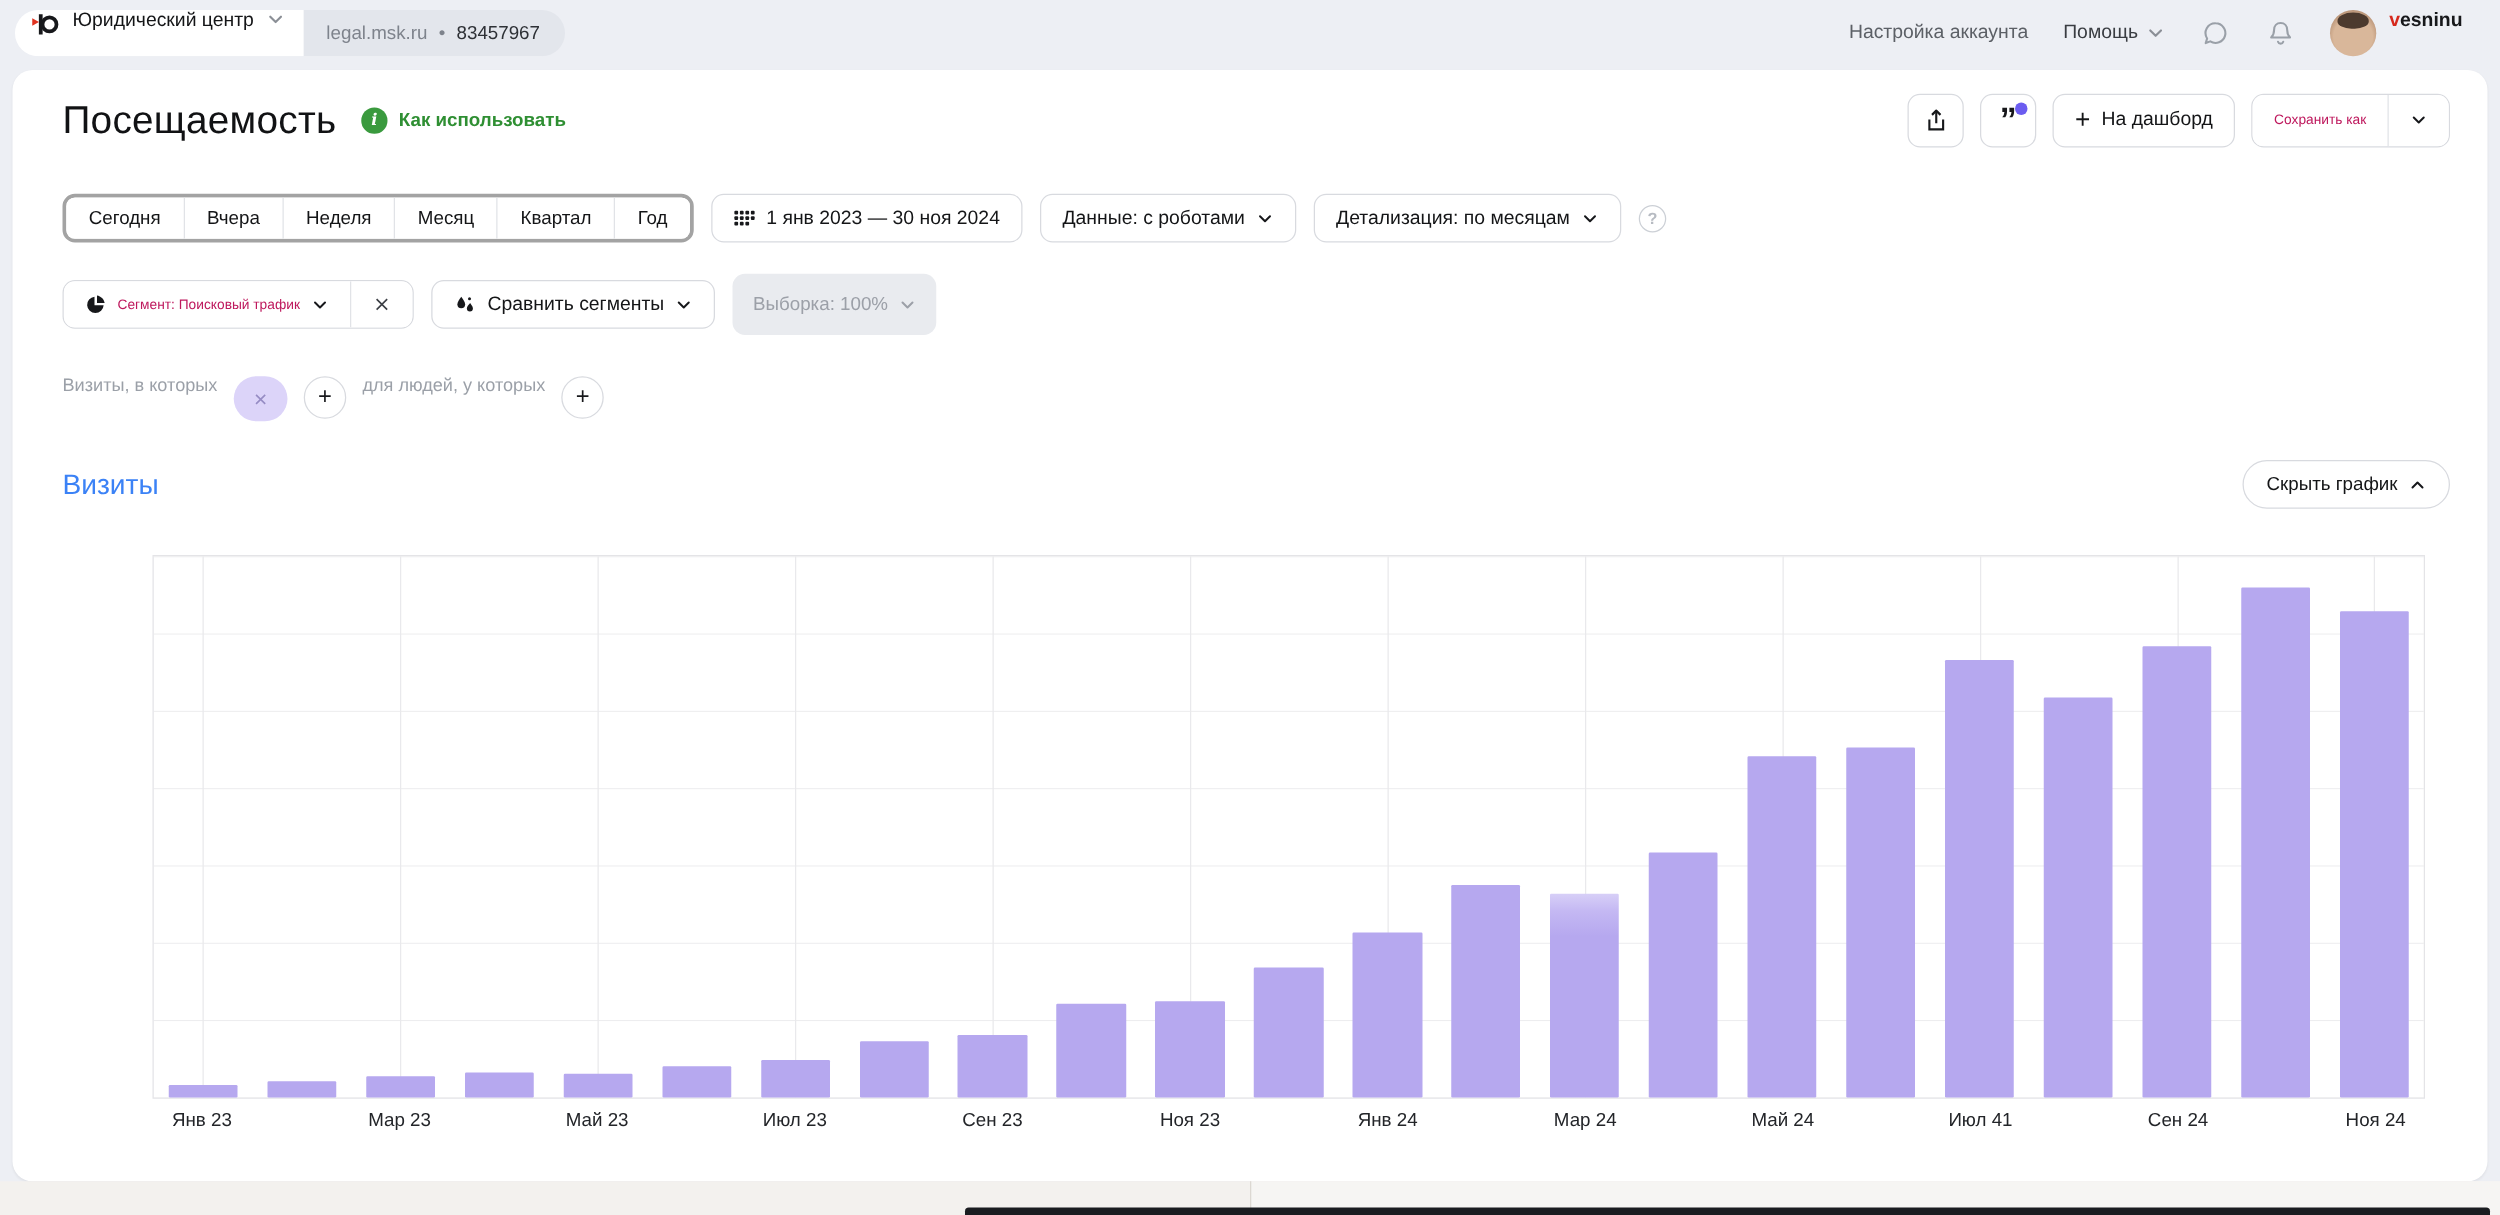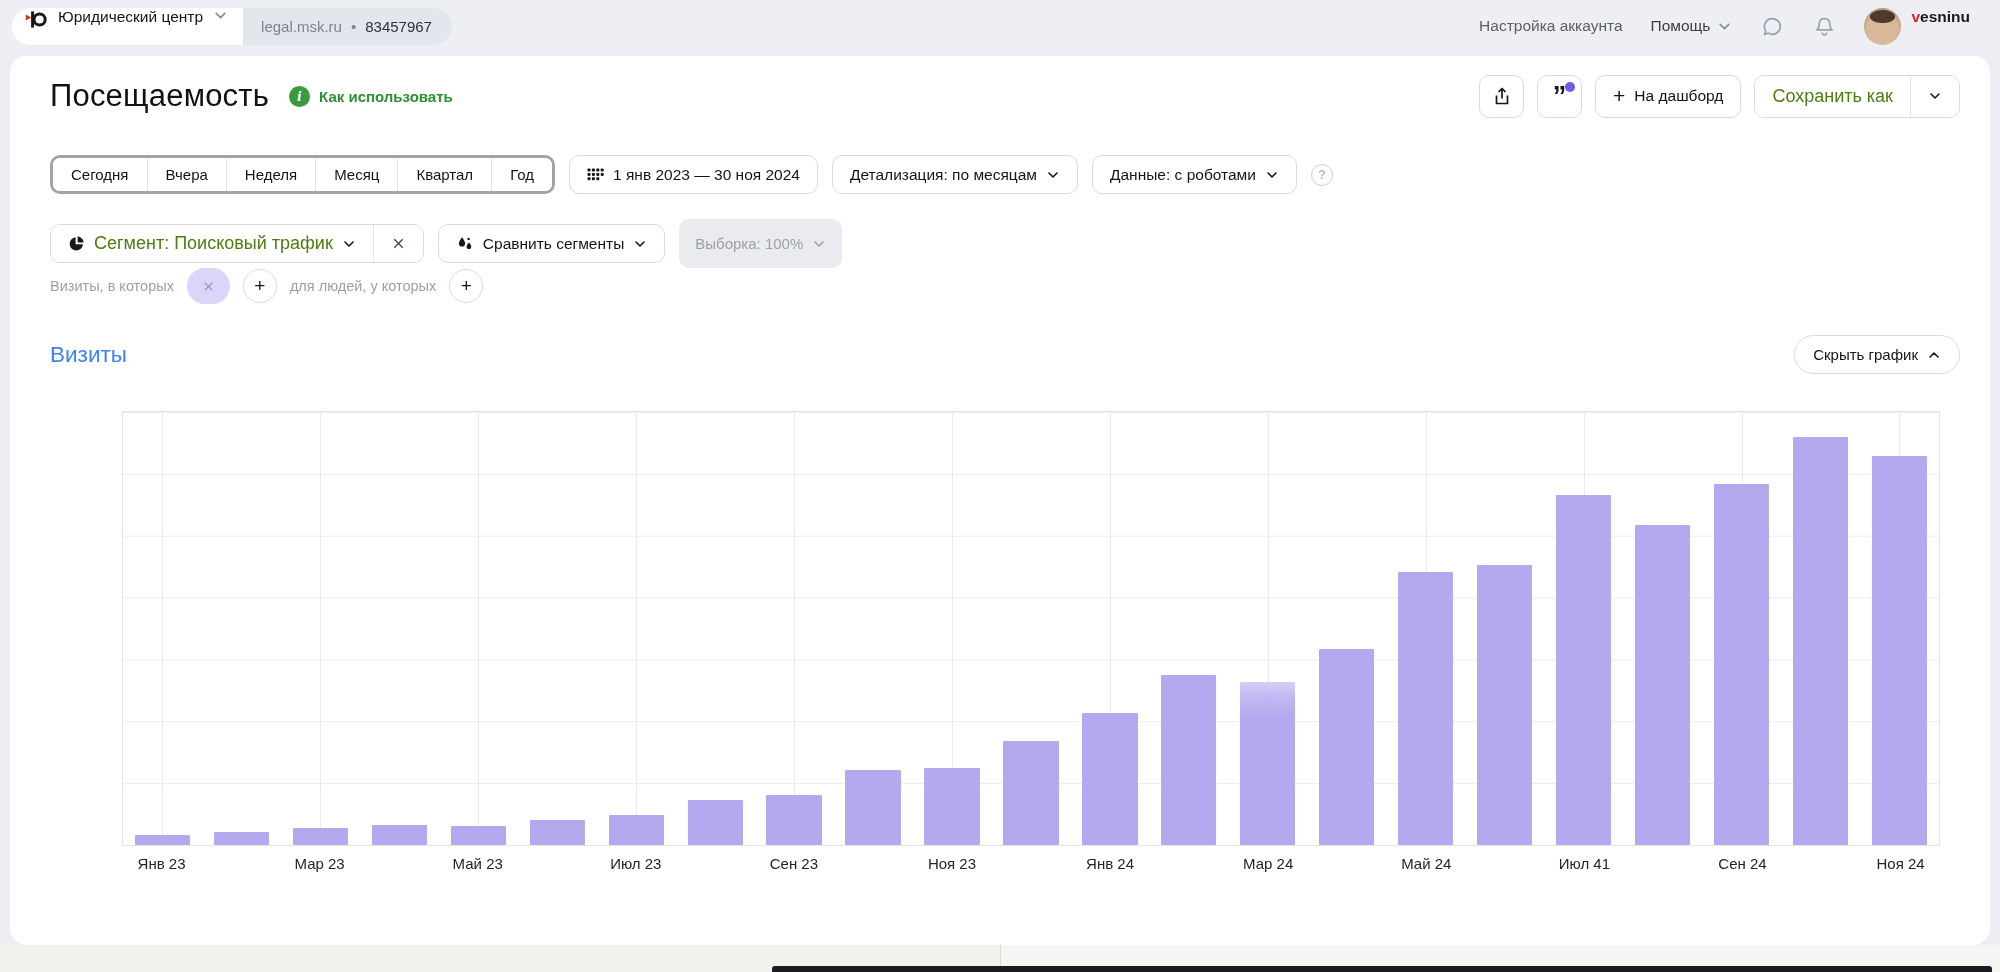--- a/index.html
+++ b/index.html
@@ -32,36 +32,36 @@
   .how-to{display:flex;align-items:center;gap:9px;margin-left:20px;cursor:pointer;}
   .info-badge{width:21px;height:21px;border-radius:50%;background:#3a9a3e;color:#fff;display:flex;align-items:center;justify-content:center;font:italic 700 13px "DejaVu Serif",serif;}
   .how-to-link{color:#2f8f33;font-size:15px;font-weight:700;}
   .title-actions{margin-left:auto;display:flex;align-items:center;gap:13px;}
   .btn{height:43px;background:#fff;border:1px solid #d8dadf;border-radius:10px;display:inline-flex;align-items:center;gap:9px;padding:0 17px;font-size:15.5px;color:#141517;cursor:pointer;}
   .icon-btn{width:45px;padding:0;justify-content:center;}
   .quotes-wrap{position:relative;font-size:27px;font-weight:700;line-height:14px;color:#17181b;}
   .quotes-dot{position:absolute;top:-7px;right:-9px;width:10px;height:10px;border-radius:50%;background:#6b5cf0;}
   .plus-glyph{font-size:21px;font-weight:400;line-height:1;margin-top:-2px;}
   .split{display:inline-flex;align-items:stretch;height:43px;border:1px solid #d8dadf;border-radius:10px;overflow:hidden;background:#fff;}
-  .split > *{display:inline-flex;align-items:center;gap:9px;padding:0 17px;font-size:18px;color:#4d7c0f;cursor:pointer;background:#fff;border:none;}
+  .split > *{display:inline-flex;align-items:center;gap:9px;padding:0 17px;font-size:11px;color:#be185d;cursor:pointer;background:#fff;border:none;}
   .split > * + *{border-left:1px solid #e1e3e7;}
 
   
   .filter-row{display:flex;align-items:center;gap:14px;}
   .row1{margin-top:37px;}
   .row2{margin-top:25px;}
   .seg-group{display:inline-flex;height:39px;border:3px solid #a3a3a3;border-radius:10px;background:#fff;overflow:hidden;}
   .seg-btn{border:none;background:#fff;padding:0 18px;font-size:15px;color:#141517;cursor:pointer;}
   .seg-btn + .seg-btn{border-left:1px solid #e1e3e7;}
   .btn.h39, .split.h39{height:39px;}
   .gray-btn{height:49px;background:#e9ebef;border:none;border-radius:10px;display:inline-flex;align-items:center;gap:9px;padding:0 16px;font-size:15px;color:#9ca0a8;cursor:pointer;}
   .q-icon{width:22px;height:22px;border:1.5px solid #ccd0d6;border-radius:50%;color:#b7bbc2;font-size:13px;font-weight:700;display:flex;align-items:center;justify-content:center;margin-left:0px;cursor:pointer;}
 
   
-  .chips{display:flex;align-items:center;gap:13px;}
+  .chips{margin-top:33px;display:flex;align-items:flex-start;gap:13px;}
   .chips-label{font-size:14.5px;color:#9ba0a8;}
   .chip{height:36px;background:#dcd4f9;border-radius:18px;display:flex;align-items:center;gap:12px;padding:0 15px;font-size:14.5px;color:#17181b;cursor:pointer;}
   .chip-x{color:#968cc4;display:flex;align-items:center;}
   .plus-btn{width:34px;height:34px;border:1px solid #d8dadf;border-radius:50%;background:#fff;display:flex;align-items:center;justify-content:center;font-size:19px;font-weight:400;color:#17181b;cursor:pointer;}
 
   
   .heading-row{margin-top:31px;display:flex;align-items:center;justify-content:space-between;}
   .section-title{font-size:22.5px;font-weight:500;color:#3b82f6;}
   .pill-btn{height:39px;border:1px solid #d8dadf;border-radius:20px;background:#fff;display:inline-flex;align-items:center;gap:9px;padding:0 18px;font-size:15px;color:#141517;cursor:pointer;}
 
@@ -202,29 +202,29 @@
               <rect x="9.3" y="6.9" width="3" height="3" rx="0.8"></rect>
               <rect x="13.7" y="6.9" width="3" height="3" rx="0.8"></rect>
             <rect x="0.5" y="11.3" width="3" height="3" rx="0.8"></rect>
               <rect x="4.9" y="11.3" width="3" height="3" rx="0.8"></rect>
               <rect x="9.3" y="11.3" width="3" height="3" rx="0.8"></rect>
           </svg>
         </span>
         <span>1 янв 2023 — 30 ноя 2024</span>
       </button>
       <button class="btn h39">
-        <span>Детализация: по месяцам</span>
+        <span>Данные: с роботами</span>
         <span>
           <svg width="14" height="14" viewBox="0 0 14 14">
               <path d="M3 5l4 4 4-4" fill="none" stroke="#17181b" stroke-width="1.6" stroke-linecap="round" stroke-linejoin="round"></path>
             </svg>
         </span>
       </button>
       <button class="btn h39">
-        <span>Данные: с роботами</span>
+        <span>Детализация: по месяцам</span>
         <span>
           <svg width="14" height="14" viewBox="0 0 14 14">
               <path d="M3 5l4 4 4-4" fill="none" stroke="#17181b" stroke-width="1.6" stroke-linecap="round" stroke-linejoin="round"></path>
             </svg>
         </span>
       </button>
       <span class="q-icon">?</span>
     </div>
 
     <div class="filter-row row2">

